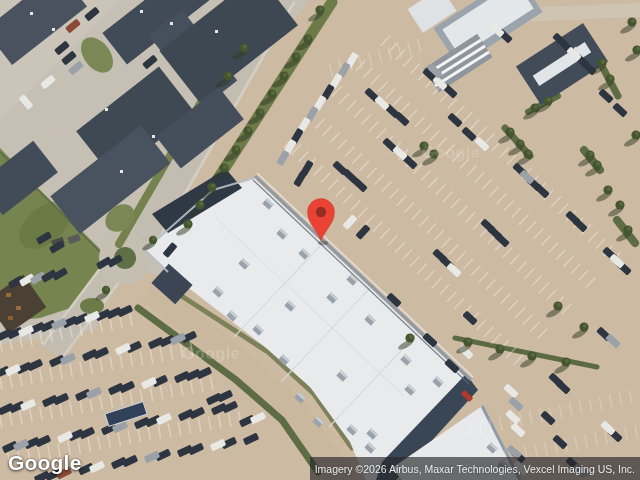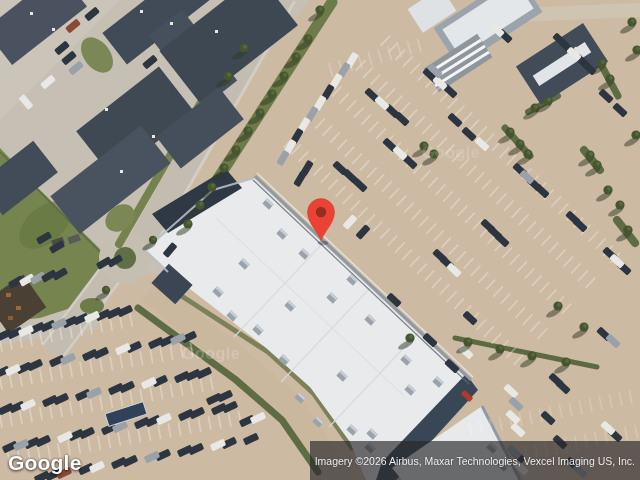--- a/index.html
+++ b/index.html
@@ -5,21 +5,21 @@
   html,body{margin:0;padding:0;background:#222;}
   .stage{position:relative;width:640px;height:480px;overflow:hidden;
          font-family:"Liberation Sans",sans-serif;background:#CDBAA2;}
   .stage svg.mapart{position:absolute;left:0;top:0;}
   .wm{position:absolute;color:rgba(255,255,255,.20);font-size:16px;font-weight:700;
       letter-spacing:.5px;pointer-events:none;}
   .logo{position:absolute;left:8px;bottom:5px;color:#fff;font-size:21px;font-weight:600;
         letter-spacing:.2px;text-shadow:0 1px 3px rgba(0,0,0,.7),0 0 2px rgba(0,0,0,.45);
         cursor:pointer;}
   .attr-bar{position:absolute;right:0;bottom:0;height:15px;display:flex;align-items:center;
-            padding:12px 5px;background:rgba(40,40,42,.66);}
+            padding:4px 5px;background:rgba(40,40,42,.66);}
   .attr-bar span{color:#ECEEF0;font-size:10.5px;white-space:nowrap;
                  text-shadow:0 0 2px rgba(0,0,0,.4);}
 </style>
 </head>
 <body>
 
 <div class="stage">
 <svg class="mapart" width="640" height="480" viewBox="0 0 640 480">
   <defs>
     <rect id="car" x="-3.5" y="-7.5" width="7" height="15" rx="1.6"></rect>

